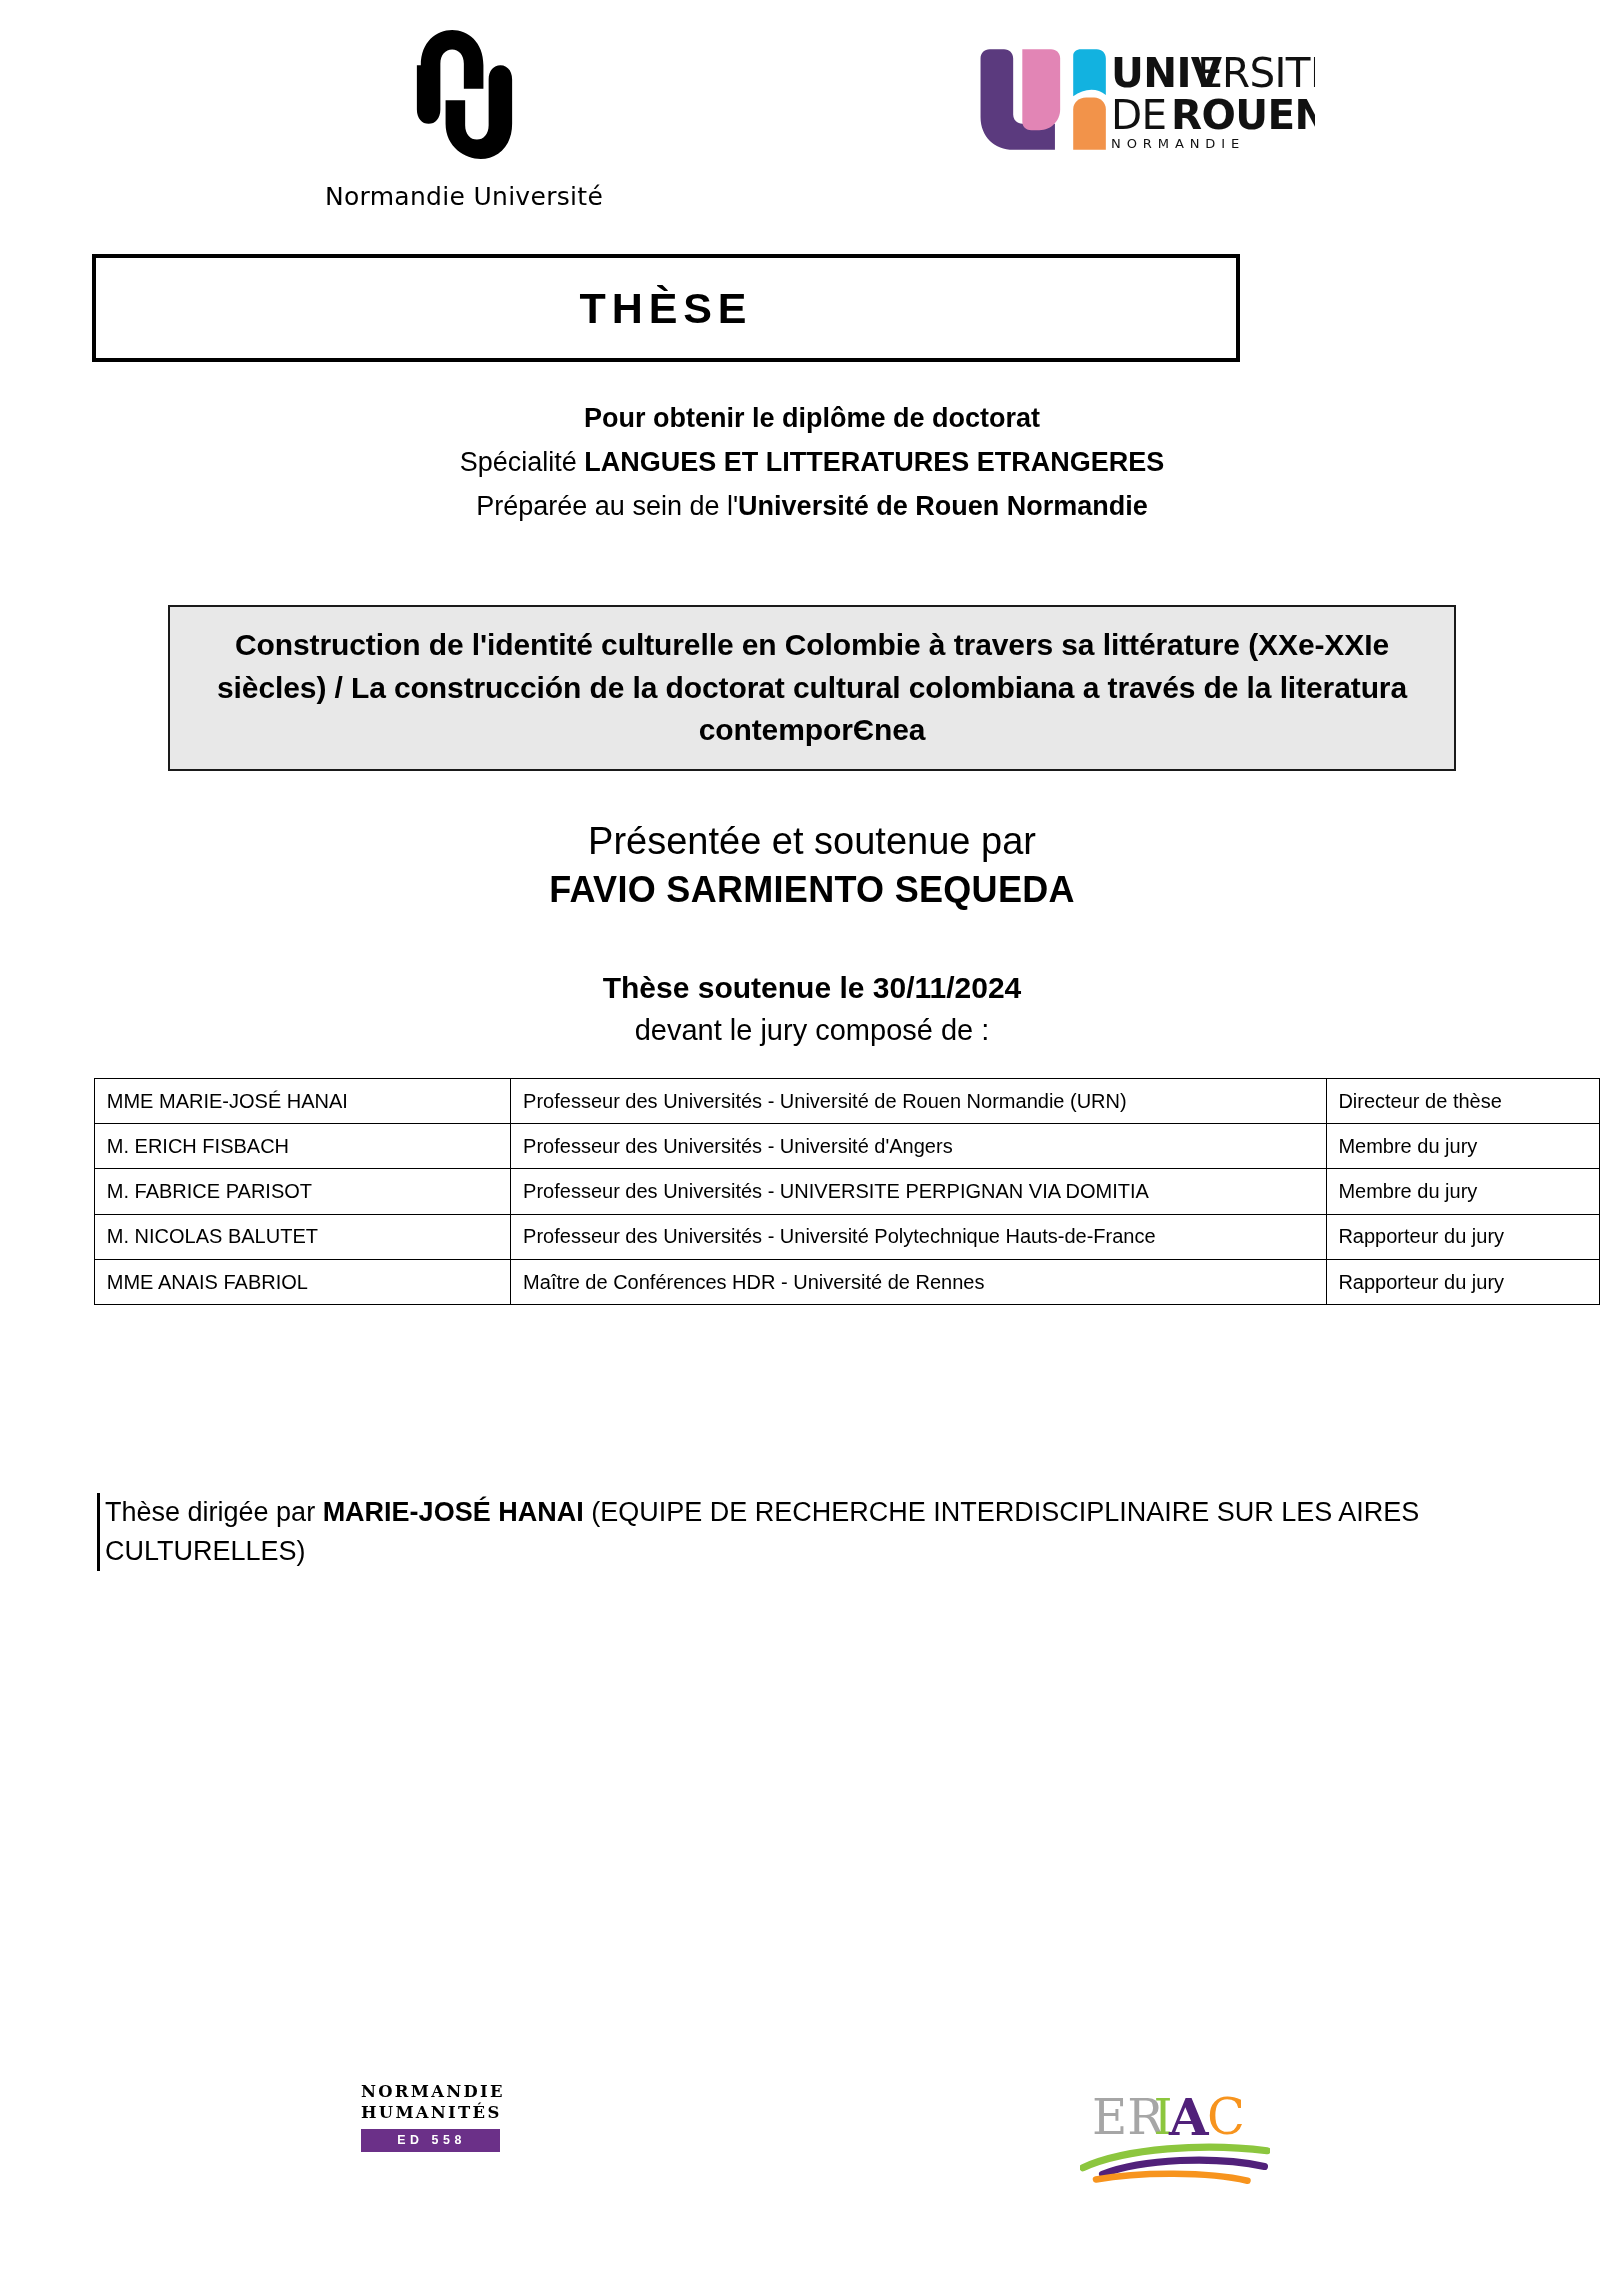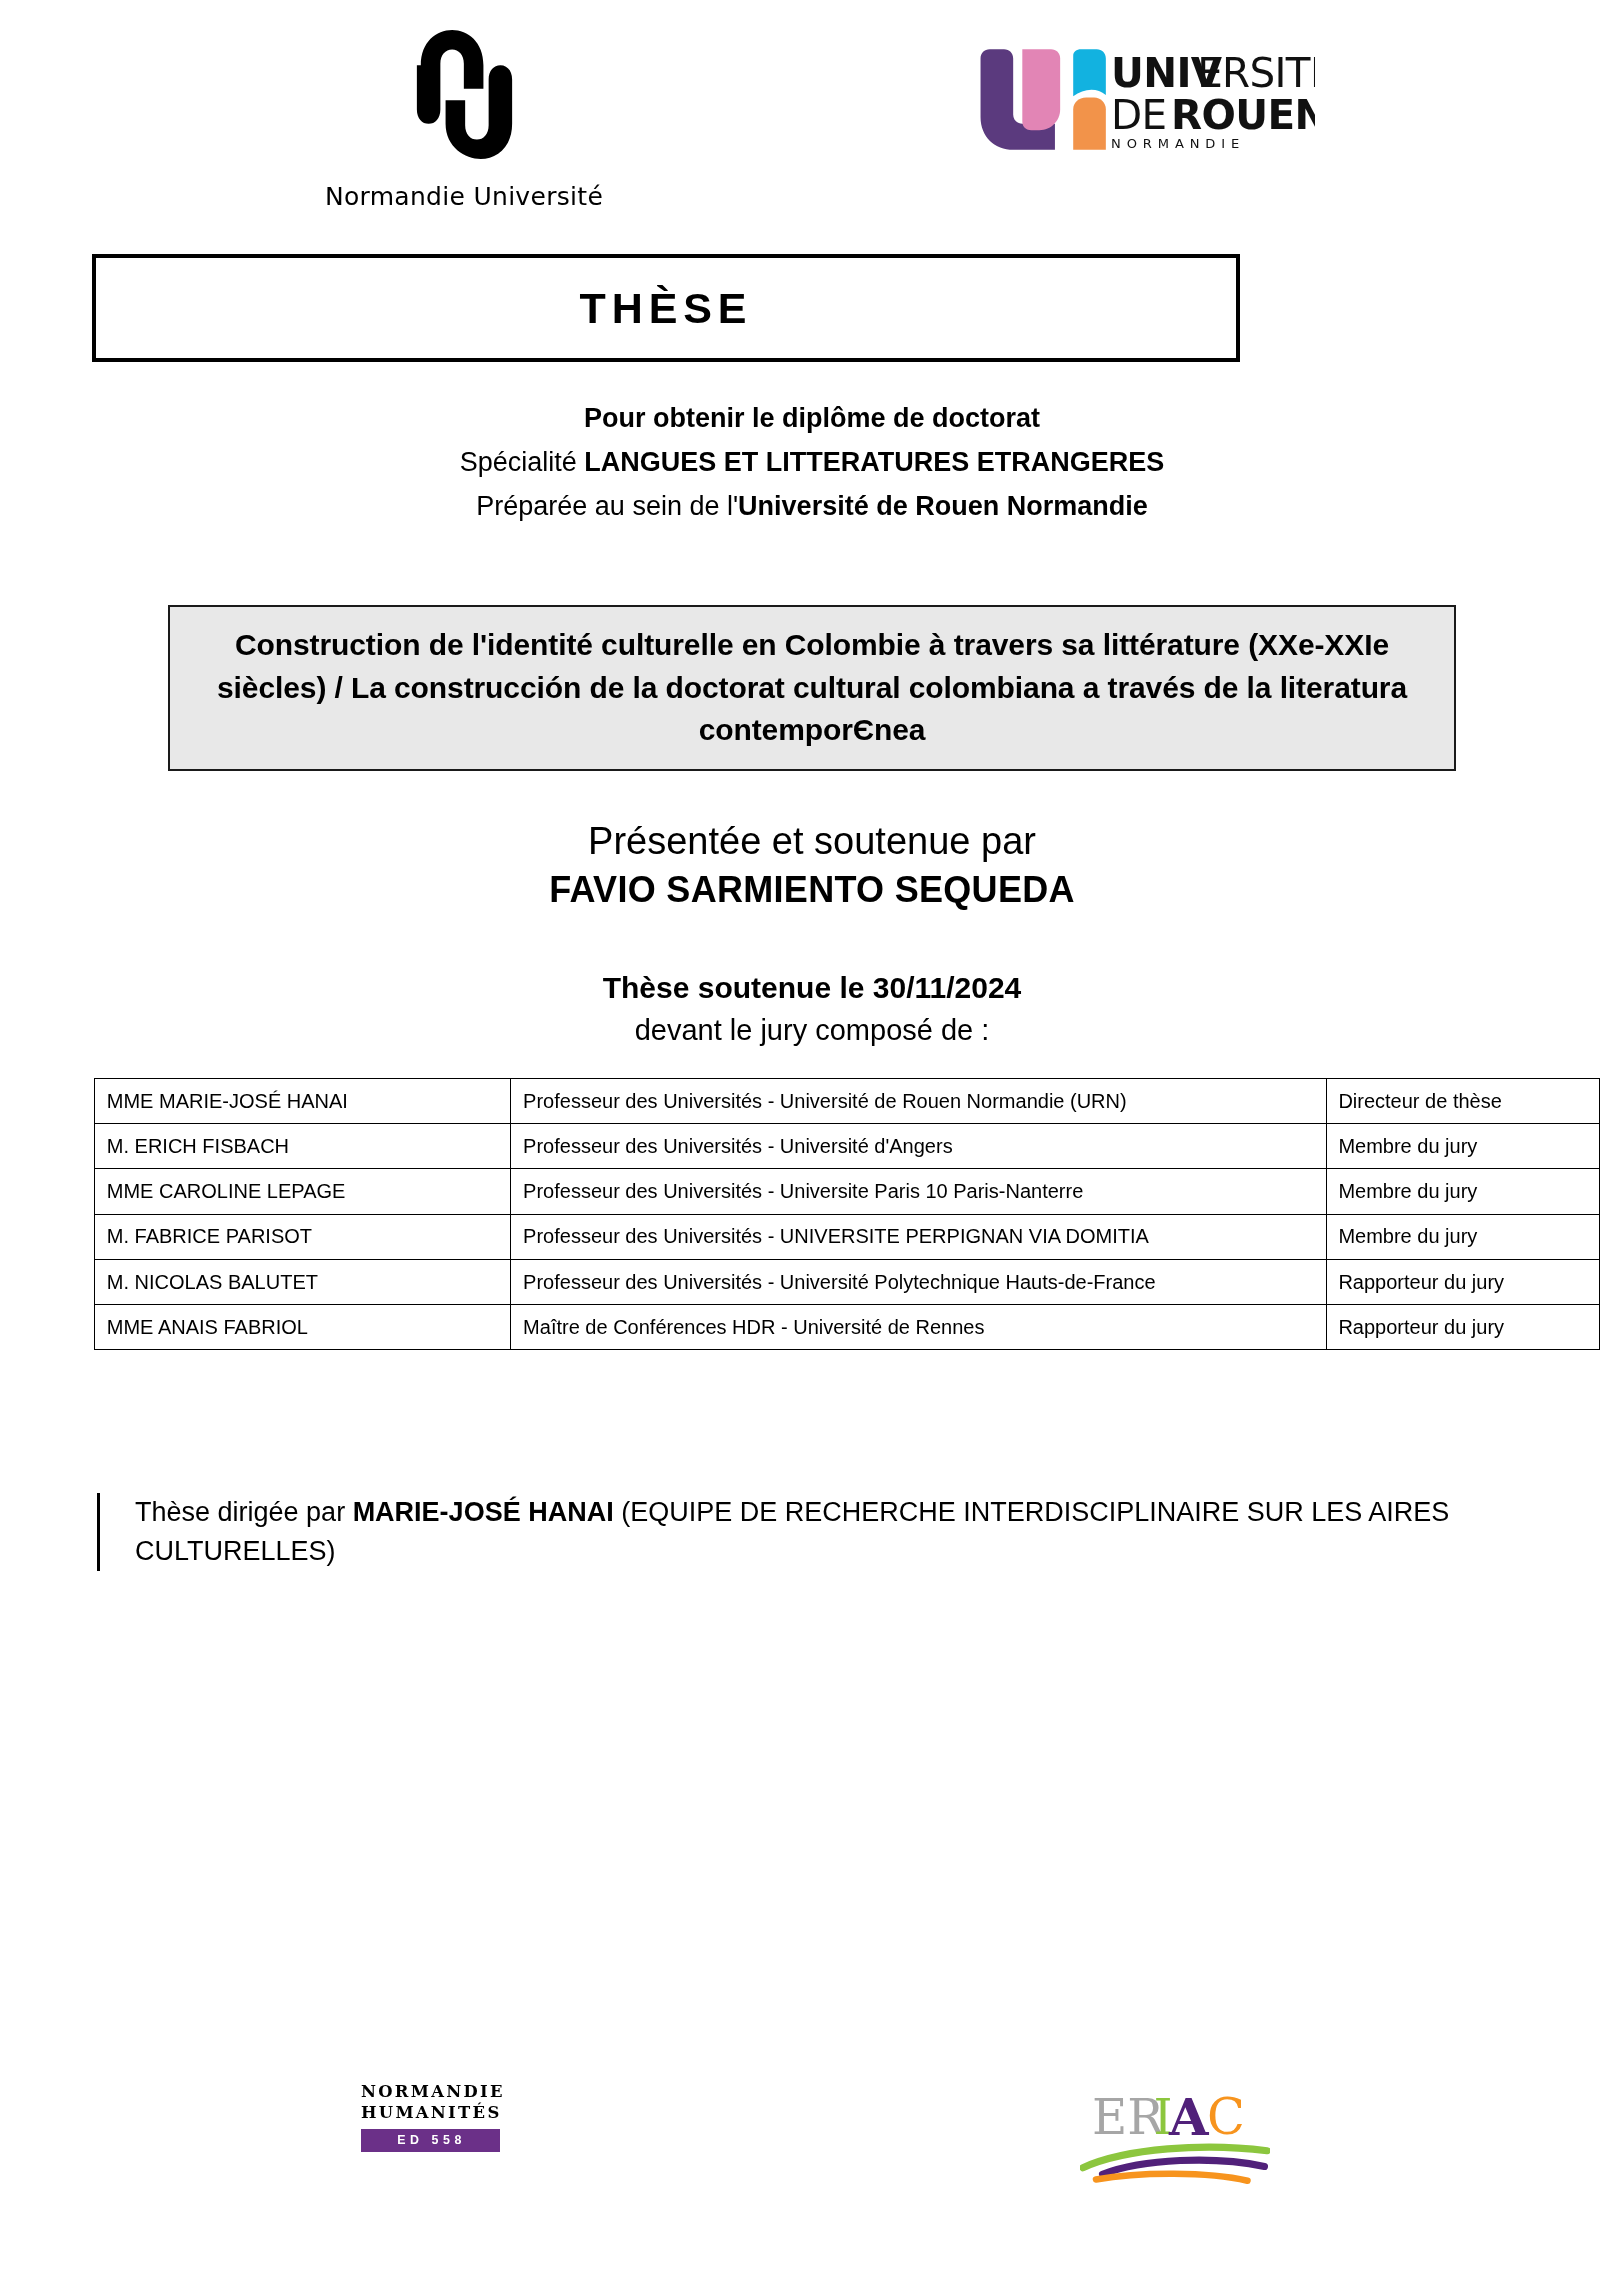--- a/index.html
+++ b/index.html
@@ -184,21 +184,21 @@
   .col-role   { width: 792px; }
   .col-status { width: 250px; }
 
   
   .directed-block {
     position: absolute;
     left: 97px;
     top: 1493px;
     width: 1433px;
     border-left: 3.9px solid #000000;
-    padding-left: 35px;
+    padding-left: 5px;
     box-sizing: border-box;
   }
   .directed-text {
     font-size: 27px;
     line-height: 1.45;
     margin: 0;
   }
   .directed-text strong { font-weight: bold; }
 
   
@@ -320,25 +320,20 @@
         <td class="col-name">MME MARIE-JOSÉ HANAI</td>
         <td class="col-role">Professeur des Universités - Université de Rouen Normandie (URN)</td>
         <td class="col-status">Directeur de thèse</td>
       </tr>
       <tr>
         <td class="col-name">M. ERICH FISBACH</td>
         <td class="col-role">Professeur des Universités - Université d'Angers</td>
         <td class="col-status">Membre du jury</td>
       </tr>
       <tr>
-        <td class="col-name">MME CAROLINE LEPAGE</td>
-        <td class="col-role">Professeur des Universités - Universite Paris 10 Paris-Nanterre</td>
-        <td class="col-status">Membre du jury</td>
-      </tr>
-      <tr>
         <td class="col-name">M. FABRICE PARISOT</td>
         <td class="col-role">Professeur des Universités - UNIVERSITE PERPIGNAN VIA DOMITIA</td>
         <td class="col-status">Membre du jury</td>
       </tr>
       <tr>
         <td class="col-name">M. NICOLAS BALUTET</td>
         <td class="col-role">Professeur des Universités - Université Polytechnique Hauts-de-France</td>
         <td class="col-status">Rapporteur du jury</td>
       </tr>
       <tr>

